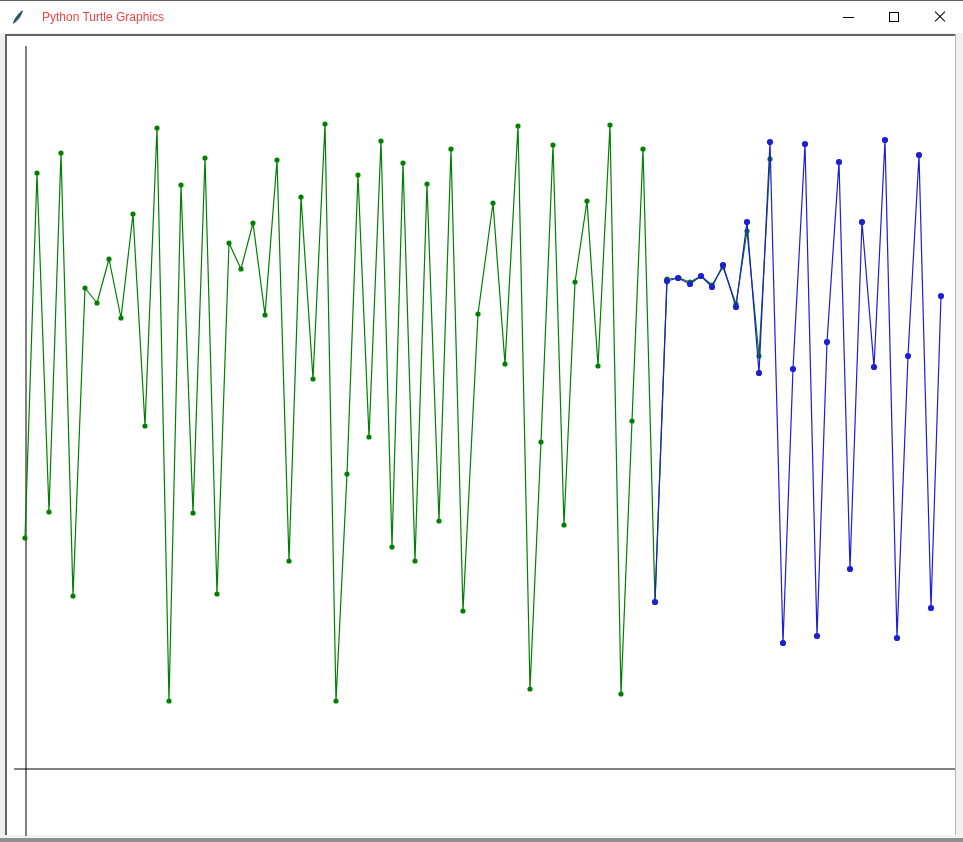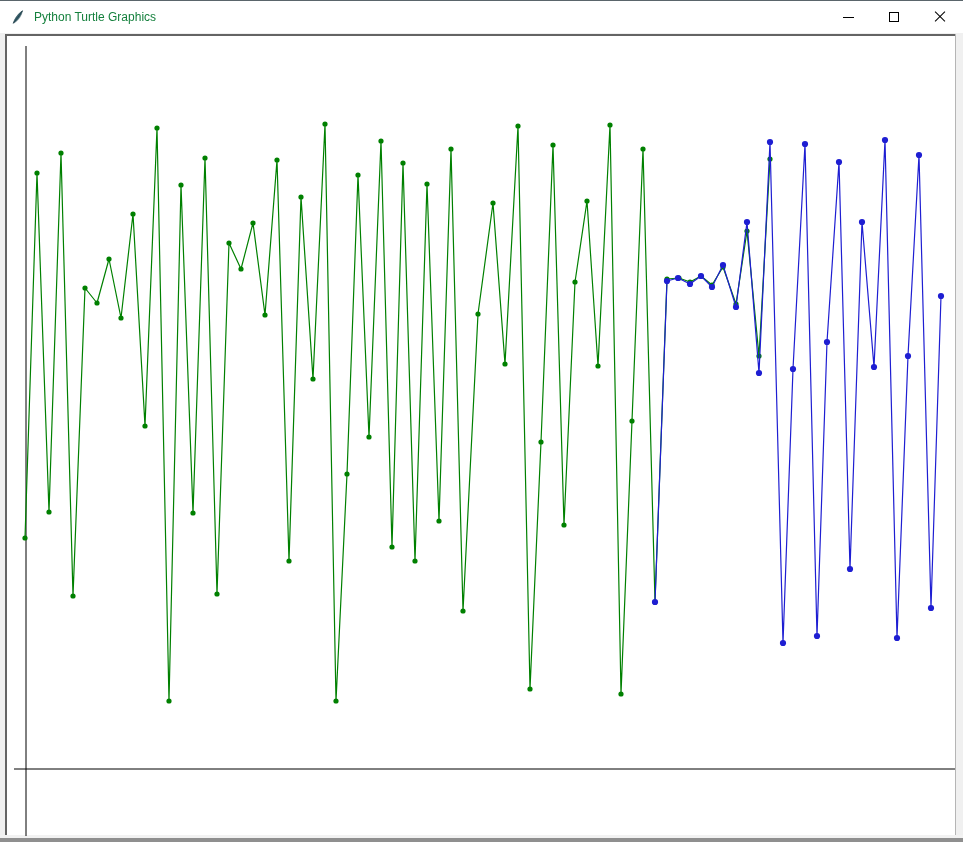--- a/index.html
+++ b/index.html
@@ -9,21 +9,21 @@
     background:#f0f0f0; overflow:hidden;
     border-top:1px solid #5a656b;
   }
   
   .titlebar {
     position:absolute; left:0; top:0; width:963px; height:32px;
     background:#ffffff; display:flex; align-items:center;
   }
   .app-icon { width:16px; height:16px; margin-left:10px; flex:0 0 auto; }
   .title-text {
-    margin-left:8px; font-size:12px; color:#15803d; white-space:nowrap;
+    margin-left:16px; font-size:12px; color:#ef4444; white-space:nowrap;
   }
   .controls { margin-left:auto; display:flex; height:32px; }
   .ctrl-btn {
     width:46px; height:32px; display:flex; align-items:center; justify-content:center;
     background:transparent; border:none; cursor:default;
   }
   .glyph-min { width:11px; height:1px; background:#000; }
   .glyph-max { width:10px; height:10px; border:1px solid #000; background:transparent; }
   .glyph-close { position:relative; width:12px; height:12px; }
   .glyph-close::before, .glyph-close::after {

